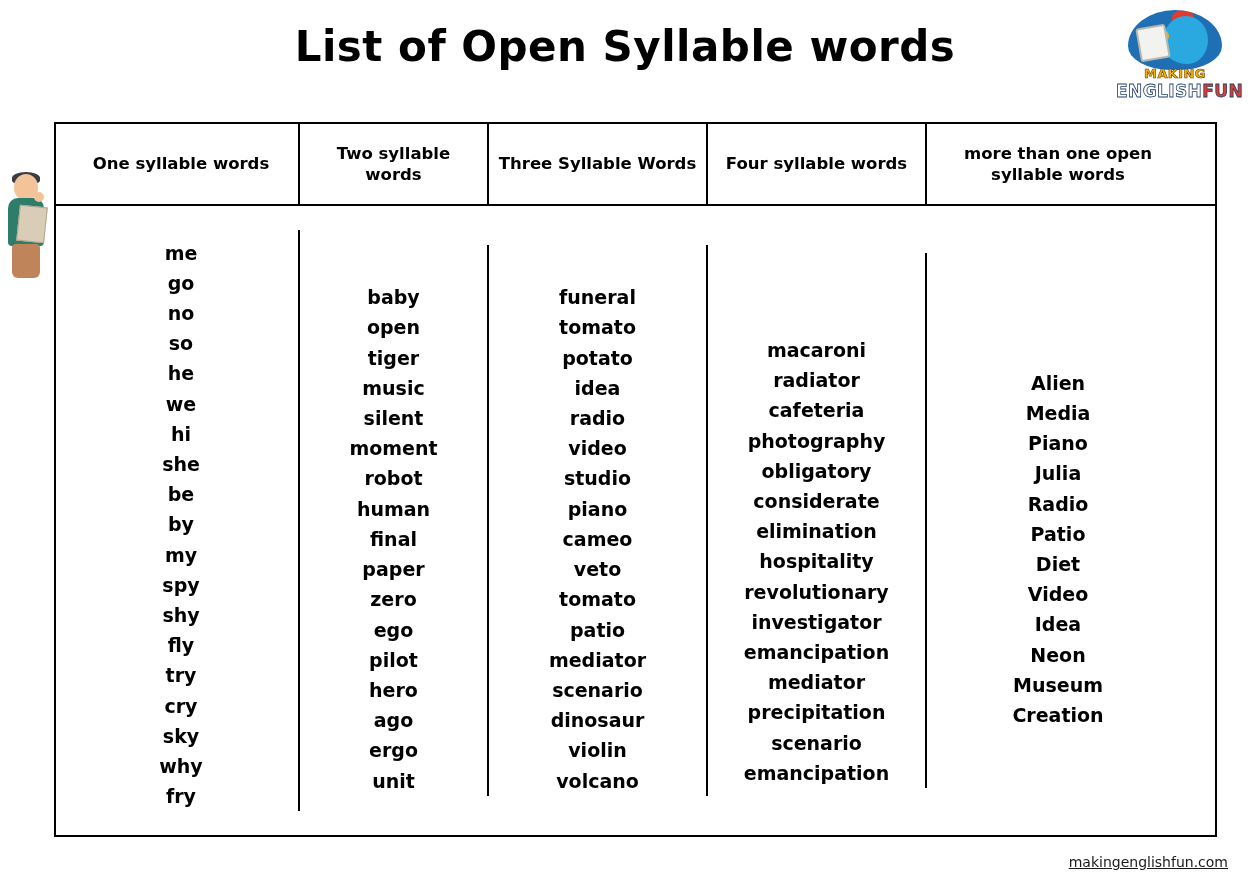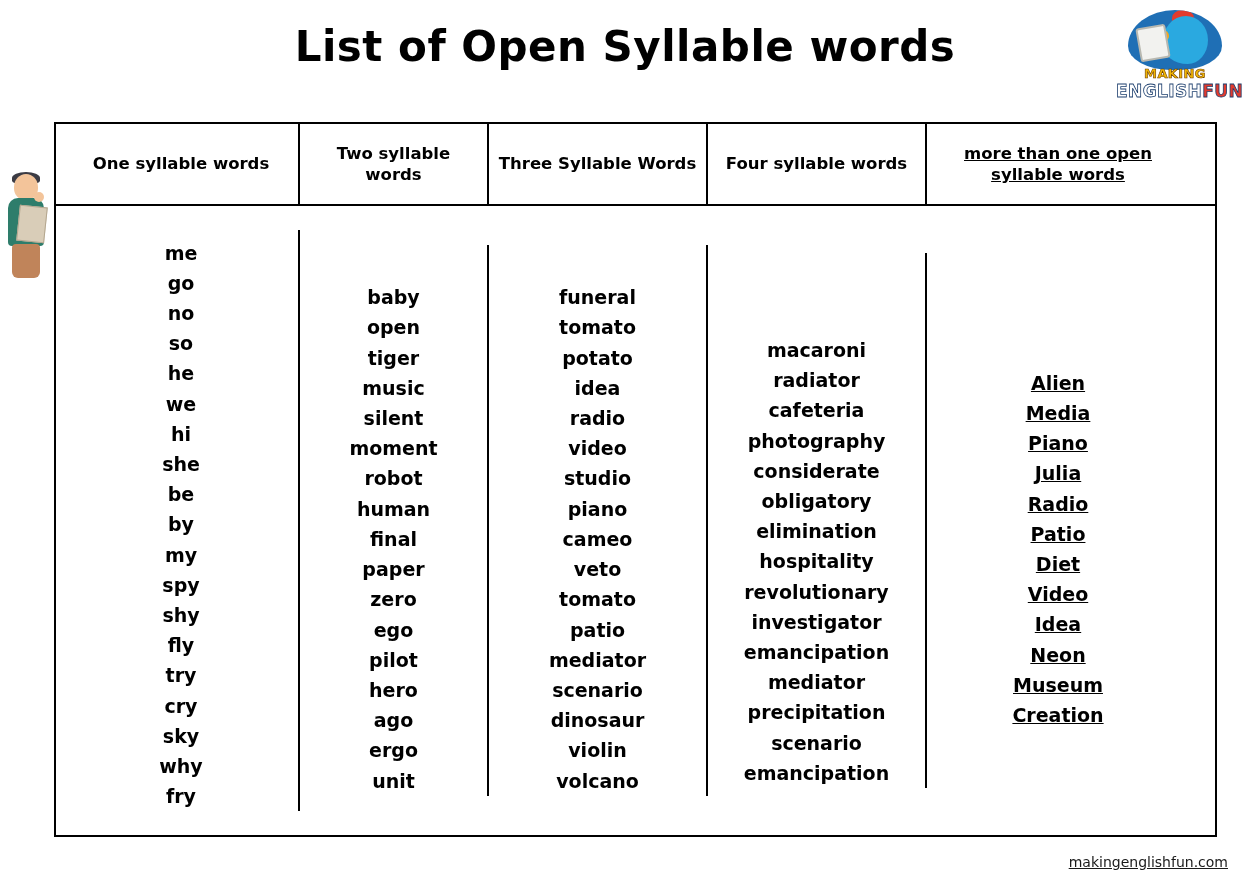--- a/index.html
+++ b/index.html
@@ -201,21 +201,21 @@
   .tbody {
     display: flex;
     flex: 1 1 auto;
     align-items: center;
   }
   .col {
     border-right: 2px solid #000000;
     display: flex;
     justify-content: center;
   }
-  .col:last-child { border-right: none; text-decoration: underline; }
+  .col:last-child { border-right: none; }
 
   .hcell {
     align-items: center;
     text-align: center;
     padding: 4px 8px;
     font-family: "DejaVu Sans", sans-serif;
     font-weight: bold;
     font-size: 16.5px;
     line-height: 1.28;
     color: #000000;
@@ -367,22 +367,22 @@
             <li>violin</li>
             <li>volcano</li>
           </ul>
       </div>
       <div class="col bcell c3 pad3">
         <ul class="wordlist">
             <li>macaroni</li>
             <li>radiator</li>
             <li>cafeteria</li>
             <li>photography</li>
+            <li>obligatory</li>
             <li>considerate</li>
-            <li>obligatory</li>
             <li>elimination</li>
             <li>hospitality</li>
             <li>revolutionary</li>
             <li>investigator</li>
             <li>emancipation</li>
             <li>mediator</li>
             <li>precipitation</li>
             <li>scenario</li>
             <li>emancipation</li>
           </ul>

